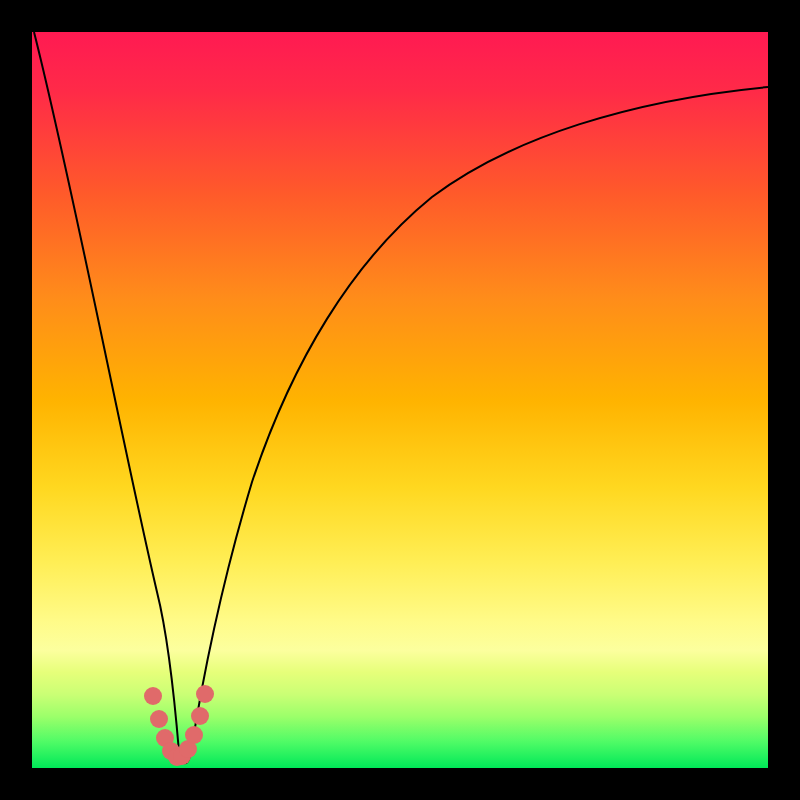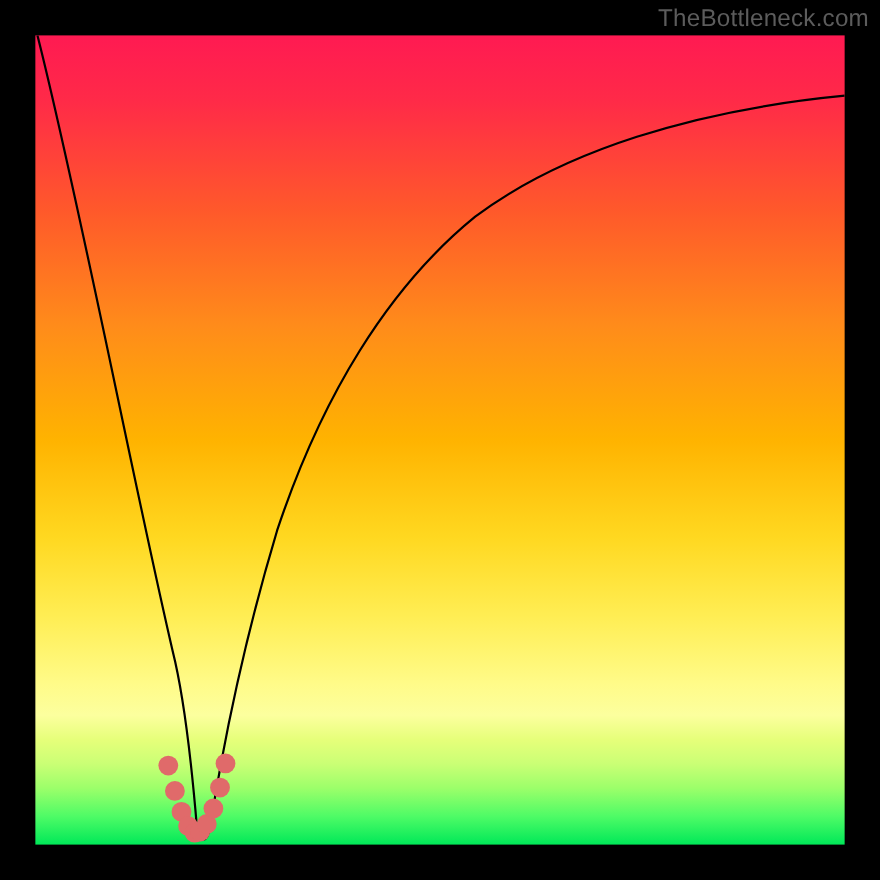--- a/index.html
+++ b/index.html
@@ -90,15 +90,14 @@
         <circle class="marker" cx="145" cy="725" r="9"></circle>
         <circle class="marker" cx="150" cy="724" r="9"></circle>
         <circle class="marker" cx="156" cy="717" r="9"></circle>
         <circle class="marker" cx="162" cy="703" r="9"></circle>
         <circle class="marker" cx="168" cy="684" r="9"></circle>
         <circle class="marker" cx="173" cy="662" r="9"></circle>
       </g>
     </svg>
   </div>
 
-  <div class="watermark">TheBottleneck.com</div>
 
 </div>
 
 </body></html>

